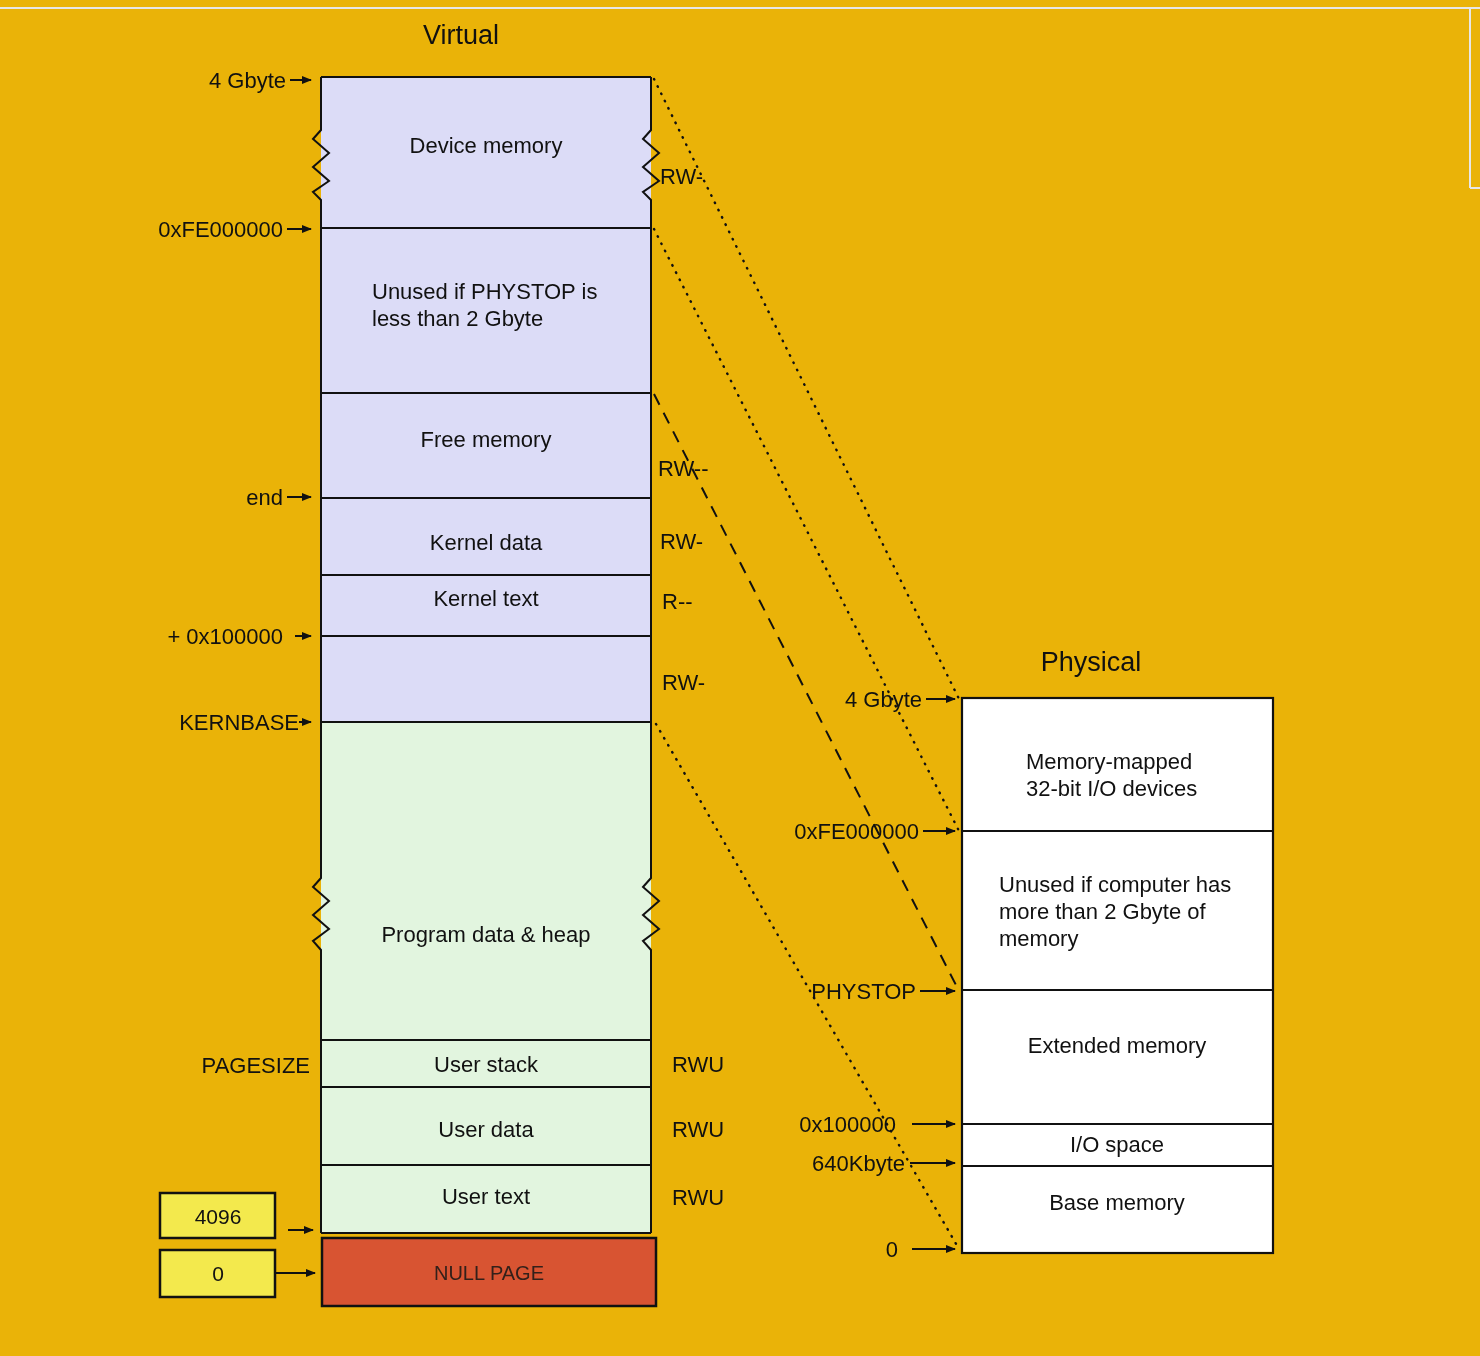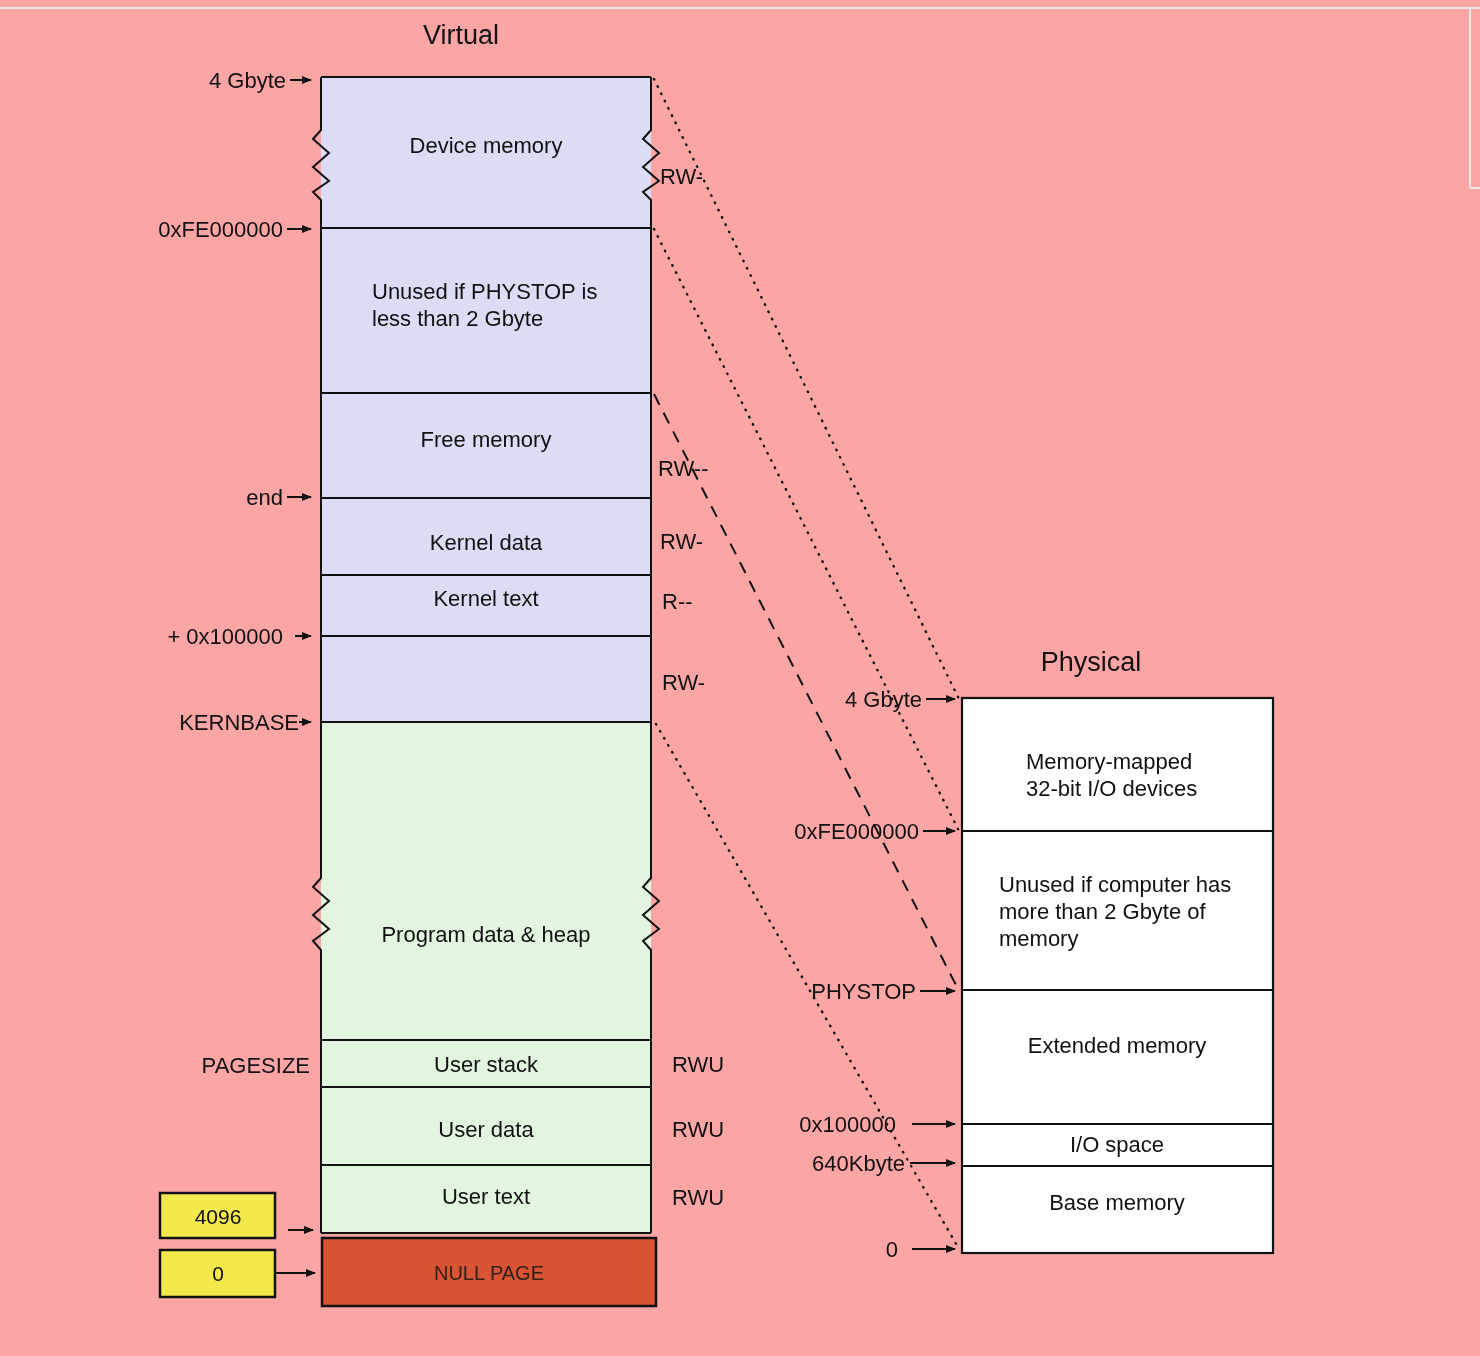--- a/index.html
+++ b/index.html
@@ -1,16 +1,16 @@
 <!DOCTYPE html>
 <html><head>
 <meta charset="utf-8">
 <style>
   html,body { margin:0; padding:0; background:#ffffff; }
-  .stage { position:relative; width:1480px; height:1356px; background:#fca5a5; overflow:hidden; }
+  .stage { position:relative; width:1480px; height:1356px; background:#eab308; overflow:hidden; }
   svg { display:block; }
   text { font-family:"Liberation Sans", sans-serif; fill:#111111; }
   .ttl  { font-size:27px; }
   .lbl  { font-size:22px; }
   .sec  { font-size:22px; }
   .perm { font-size:22px; }
   .callout { font-size:21px; }
   .nulltxt { font-size:20px; fill:#33201a; }
   .edge { fill:none; stroke:#111111; stroke-width:2; }
   .inline-line { stroke:#111111; stroke-width:1.8; }

